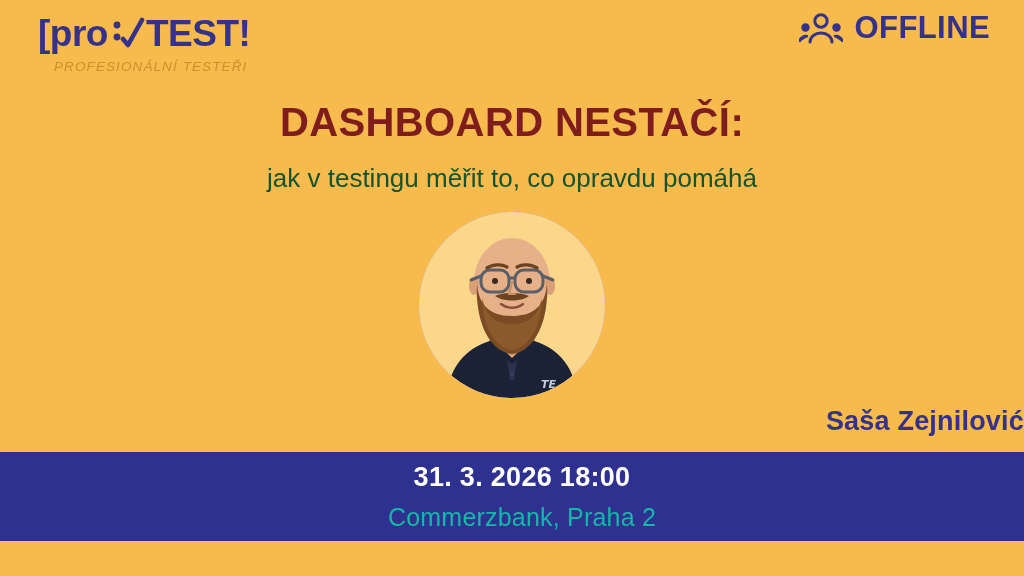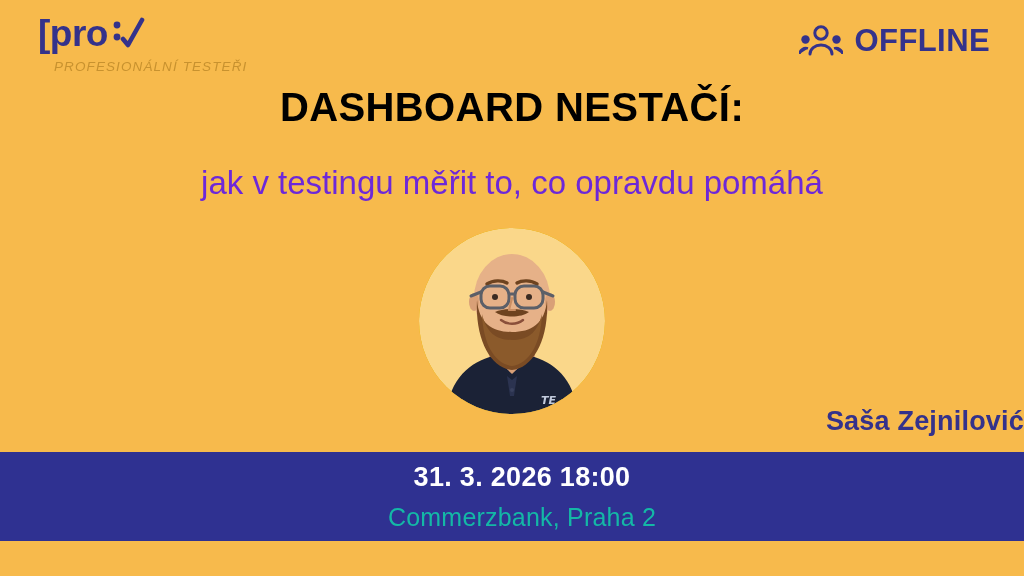--- a/index.html
+++ b/index.html
@@ -48,56 +48,56 @@
     margin-left:16px;
     color:#C8922F;
     font-size:13.5px;
     letter-spacing:1.1px;
     font-weight:400;
     white-space:nowrap;
     font-style:italic;
   }
 
   .offline-badge {
-    position:absolute; right:34px; top:24px;
-    display:flex; align-items:center; gap:12px;
+    position:absolute; right:34px; top:12px;
+    display:flex; gap:12px;
     color:#34328B;
   }
   .people-icon { display:block; }
   .offline-label {
     font-size:31px; font-weight:bold; letter-spacing:0.4px;
     line-height:1;
   }
 
   
   .title-main {
-    position:absolute; top:85px; left:0; width:1024px;
+    position:absolute; top:100px; left:0; width:1024px;
     text-align:center;
-    color:#000000;
+    color:#7f1d1d;
     font-size:40px;
     font-weight:bold;
     letter-spacing:0.4px;
     line-height:1.1;
   }
   .title-sub {
     position:absolute; top:163px; left:0; width:1024px;
     text-align:center;
-    color:#6d28d9;
-    font-size:33px;
+    color:#14532d;
+    font-size:26px;
     font-weight:400;
     line-height:1.2;
   }
 
   
   .speaker-photo {
     position:absolute;
-    left:419px; top:228px;
+    left:419px; top:212px;
     width:186px; height:186px;
     border-radius:50%;
-    background:#eab308;
+    background:#c4b5fd;
     overflow:hidden;
     font-style:italic;
   }
   .speaker-name {
     position:absolute; top:406px; left:0; width:1024px;
     text-align:right;
     color:#34328B;
     font-size:27px;
     font-weight:bold;
     letter-spacing:0.2px;
@@ -140,20 +140,21 @@
       <div class="logo-wordmark">
         <span class="logo-pro">[</span>
           <span class="logo-pro">pro</span>
         <span class="logo-smile">
           <svg width="34" height="38" viewBox="0 0 34 38" xmlns="http://www.w3.org/2000/svg">
             <circle cx="6" cy="11" r="3.4" fill="#34328B"></circle>
             <circle cx="6" cy="23" r="3.4" fill="#34328B"></circle>
             <path d="M12 25 L17 31 L31 6" stroke="#34328B" stroke-width="4.6" fill="none" stroke-linecap="round" stroke-linejoin="round"></path>
           </svg>
         </span>
+        <span class="logo-test">TEST!</span>
       </div>
       <div class="logo-tagline">PROFESIONÁLNÍ TESTEŘI</div>
     </div>
 
     <div class="offline-badge">
       <span class="people-icon-wrap">
         <svg class="people-icon" width="44" height="32" viewBox="0 0 44 32" xmlns="http://www.w3.org/2000/svg">
 
           <circle cx="22" cy="9" r="6.2" fill="none" stroke="#34328B" stroke-width="3"></circle>
           <path d="M11 30 a11 9 0 0 1 22 0" fill="none" stroke="#34328B" stroke-width="3" stroke-linecap="round"></path>

